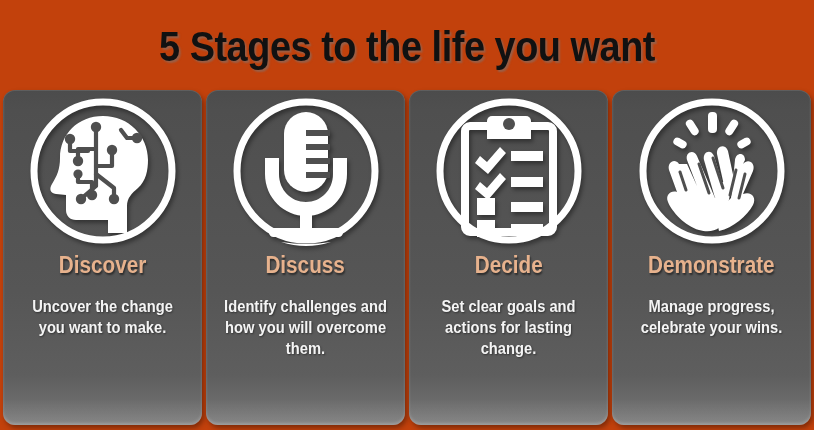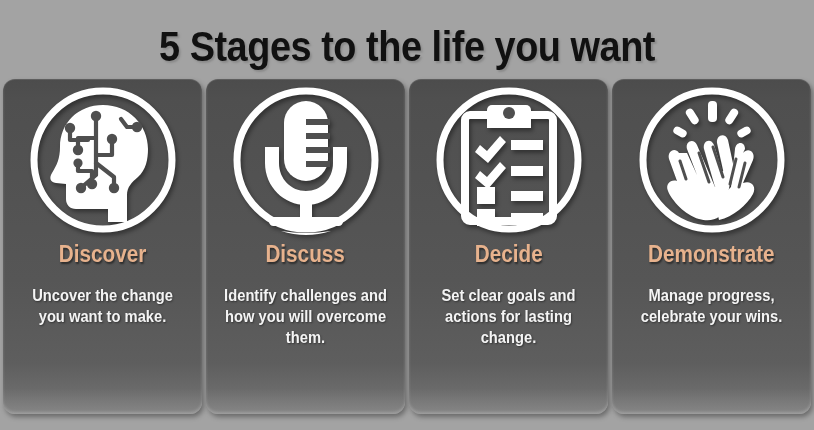--- a/index.html
+++ b/index.html
@@ -2,40 +2,40 @@
 <html><head>
 <meta charset="utf-8">
 <style>
   html,body{margin:0;padding:0;}
   body{
     width:814px;height:430px;
     background:#ffffff;
     font-family:"Liberation Sans", sans-serif;
     overflow:hidden;
   }
-  .page{position:relative;width:814px;height:430px;background:#a3a3a3;}
+  .page{position:relative;width:814px;height:430px;background:#c2410c;}
 
   
   .title{
     position:absolute;left:0;top:22px;width:814px;
     text-align:center;
     font-family:"Liberation Sans Narrow","Liberation Sans",sans-serif;
     font-weight:bold;
     font-size:43px;
     letter-spacing:-0.5px;
     color:#111111;
     transform:scaleX(0.88);
     transform-origin:center;
     text-shadow:2px 2px 2px rgba(120,120,120,0.55);
     white-space:nowrap;
   }
 
   
   .cards{
-    position:absolute;left:0;top:79px;
+    position:absolute;left:0;top:90px;
     width:814px;height:335px;
     display:flex;
     gap:4px;
     padding:0 3px;
     box-sizing:border-box;
   }
   .card{
     position:relative;
     flex:1 1 0;
     border-radius:12px;

